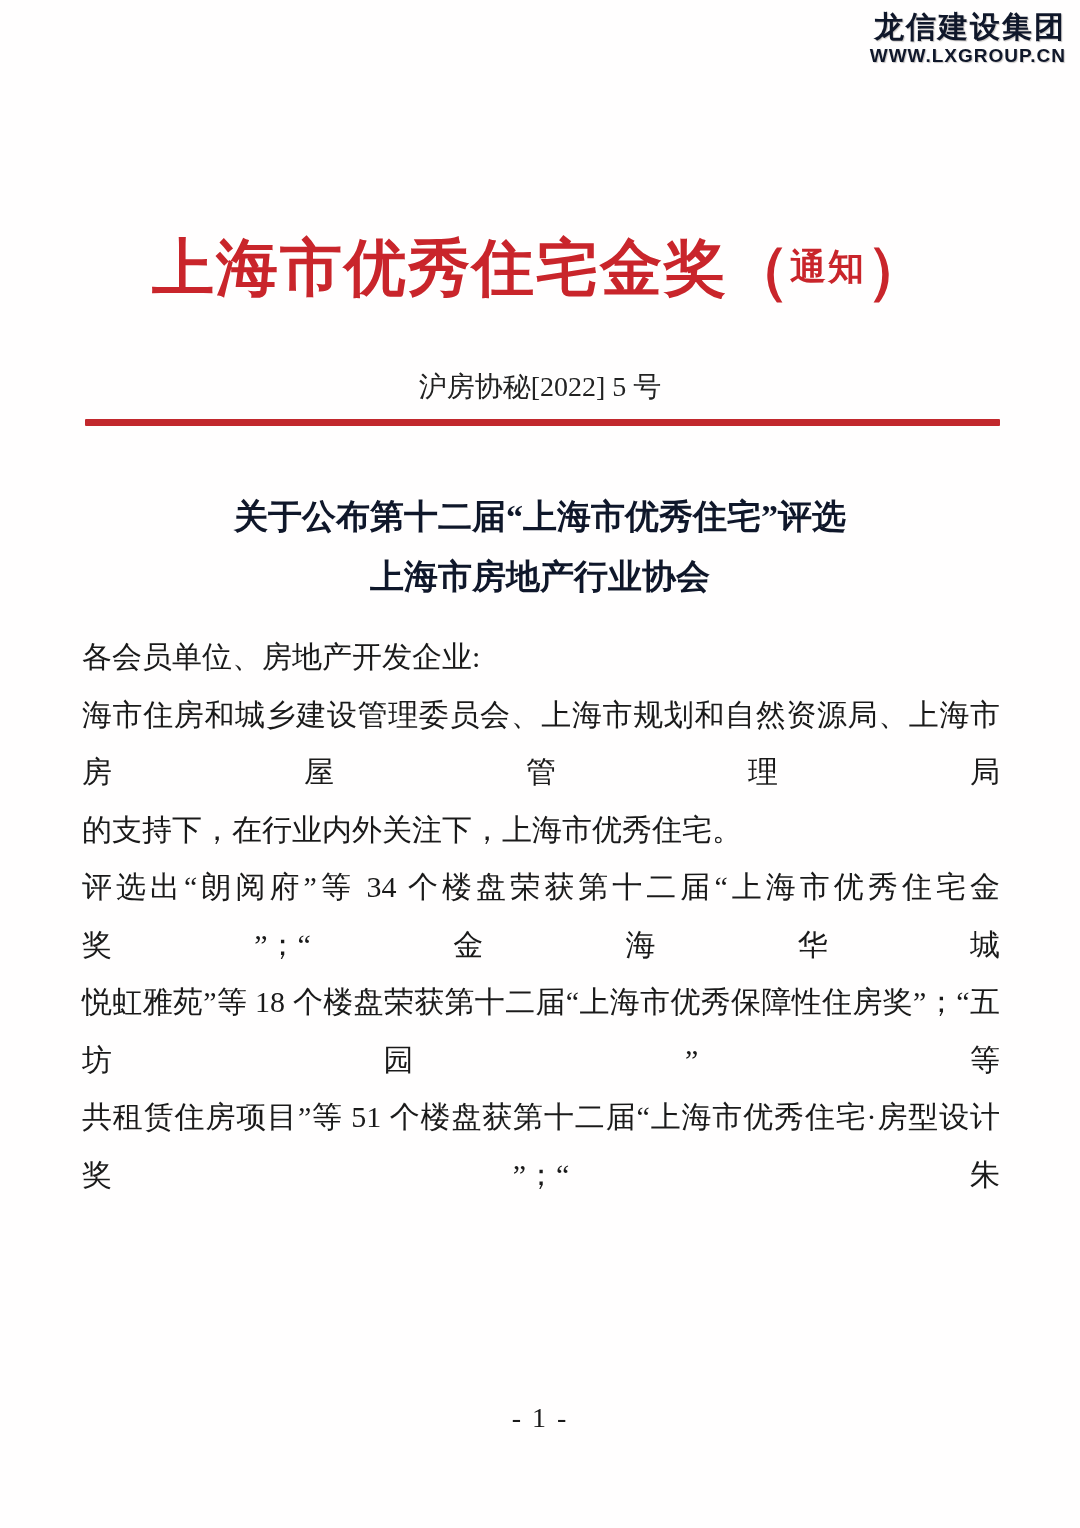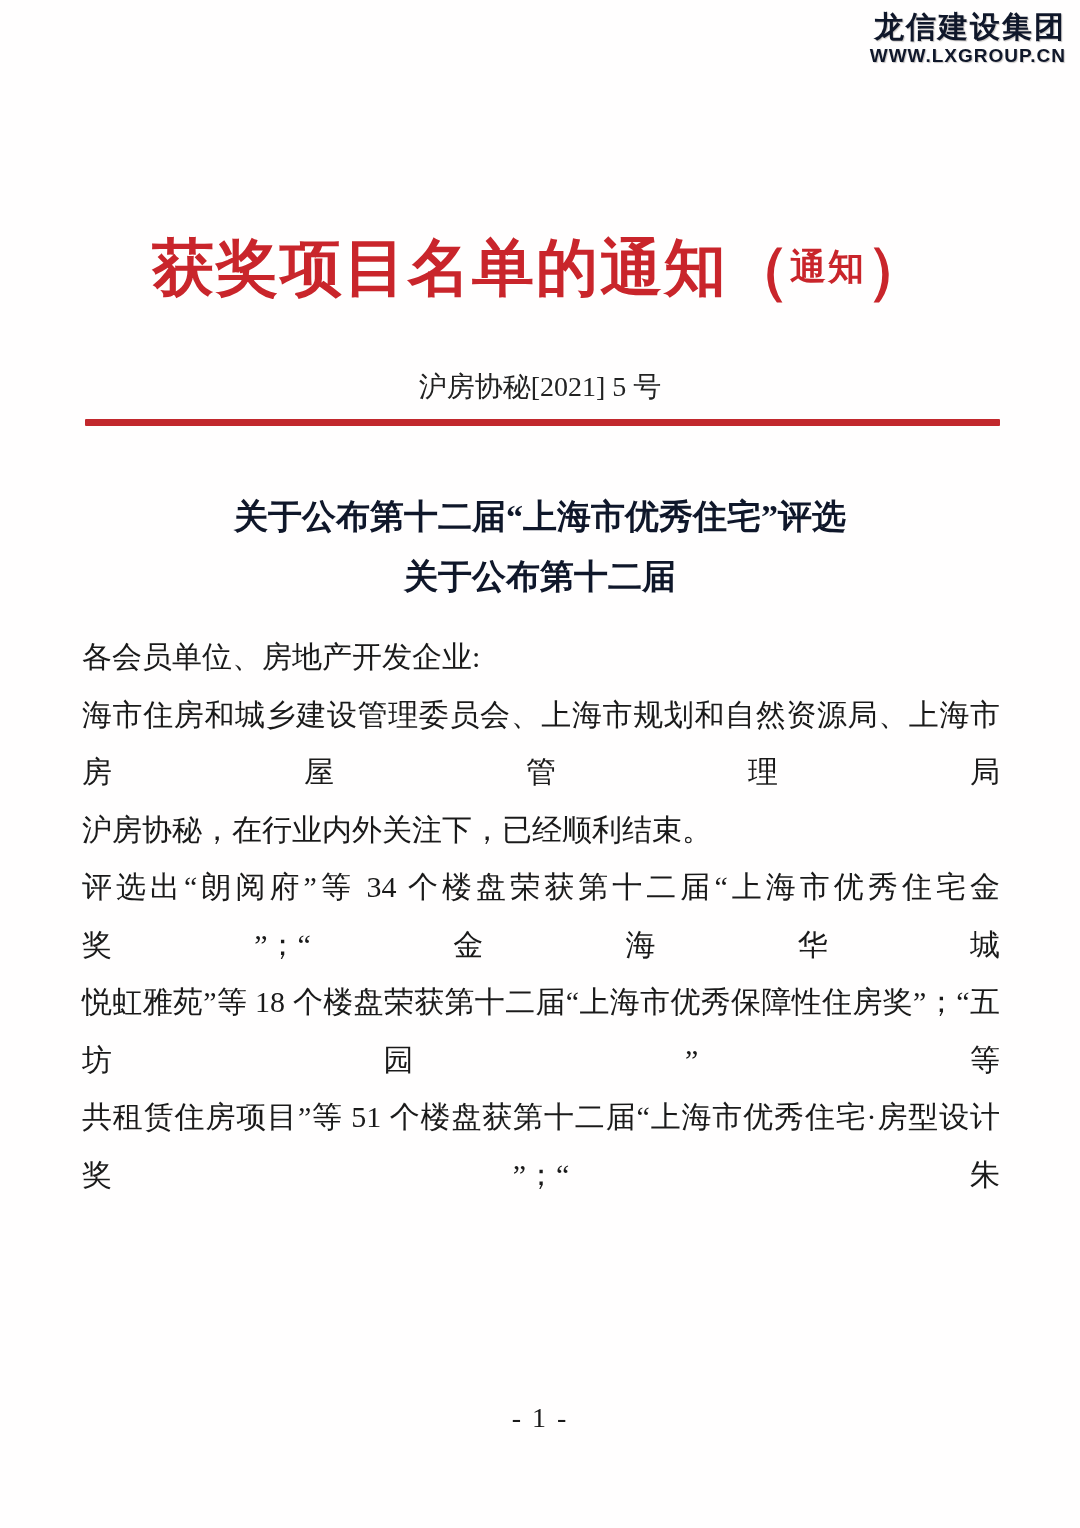--- a/index.html
+++ b/index.html
@@ -109,36 +109,36 @@
 <body>
 
 <div class="page">
 
   <div class="watermark">
     <div class="wm1">龙信建设集团</div>
     <div class="wm2">WWW.LXGROUP.CN</div>
   </div>
 
   <div class="masthead">
-    <span class="org">获奖项目名单的通知</span><span class="paren">（</span><span class="notice">通知</span><span class="paren">）</span>
+    <span class="org">上海市优秀住宅金奖</span><span class="paren">（</span><span class="notice">通知</span><span class="paren">）</span>
   </div>
 
-  <div class="docnum">沪房协秘[2021] 5 号</div>
+  <div class="docnum">沪房协秘[2022] 5 号</div>
 
   <div class="red-rule"></div>
 
   <div class="subject">
     <div>关于公布第十二届“上海市优秀住宅”评选</div>
-    <div>关于公布第十二届</div>
+    <div>上海市房地产行业协会</div>
   </div>
 
   <div class="body-lines">
       <div class="bline">各会员单位、房地产开发企业:</div>
       <div class="bline just">海市住房和城乡建设管理委员会、上海市规划和自然资源局、上海市房屋管理局</div>
-      <div class="bline">沪房协秘，在行业内外关注下，已经顺利结束。</div>
+      <div class="bline">的支持下，在行业内外关注下，上海市优秀住宅。</div>
       <div class="bline just">评选出“朗阅府”等 34 个楼盘荣获第十二届“上海市优秀住宅金奖”；“金海华城</div>
       <div class="bline just">悦虹雅苑”等 18 个楼盘荣获第十二届“上海市优秀保障性住房奖”；“五坊园”等</div>
       <div class="bline just">共租赁住房项目”等 51 个楼盘获第十二届“上海市优秀住宅·房型设计奖”；“朱</div>
     </div>
 
   <div class="footer">- 1 -</div>
 
 </div>
 
 </body></html>

